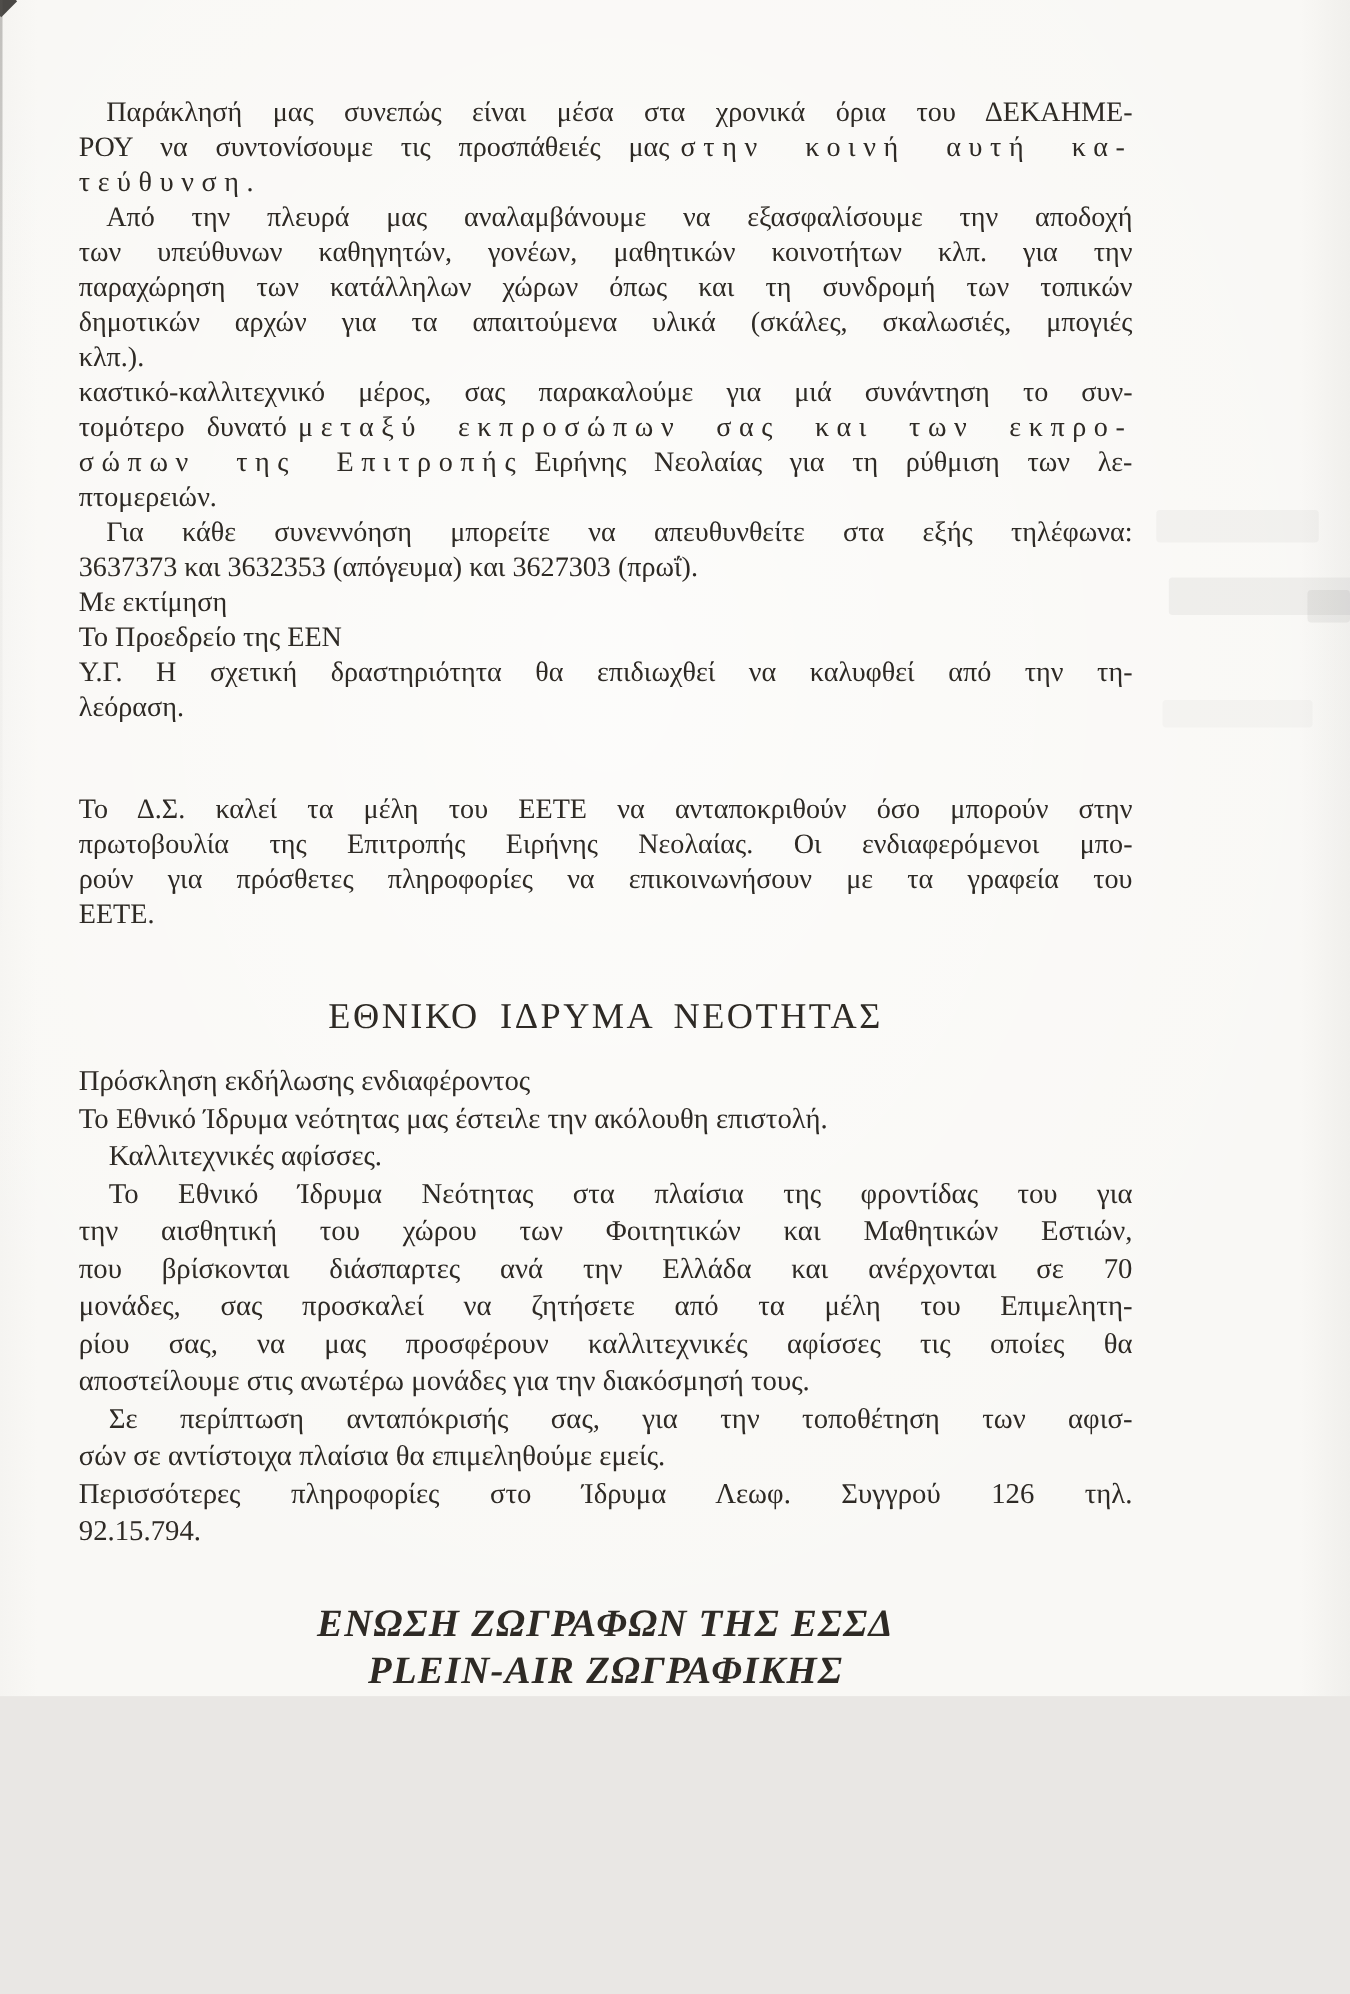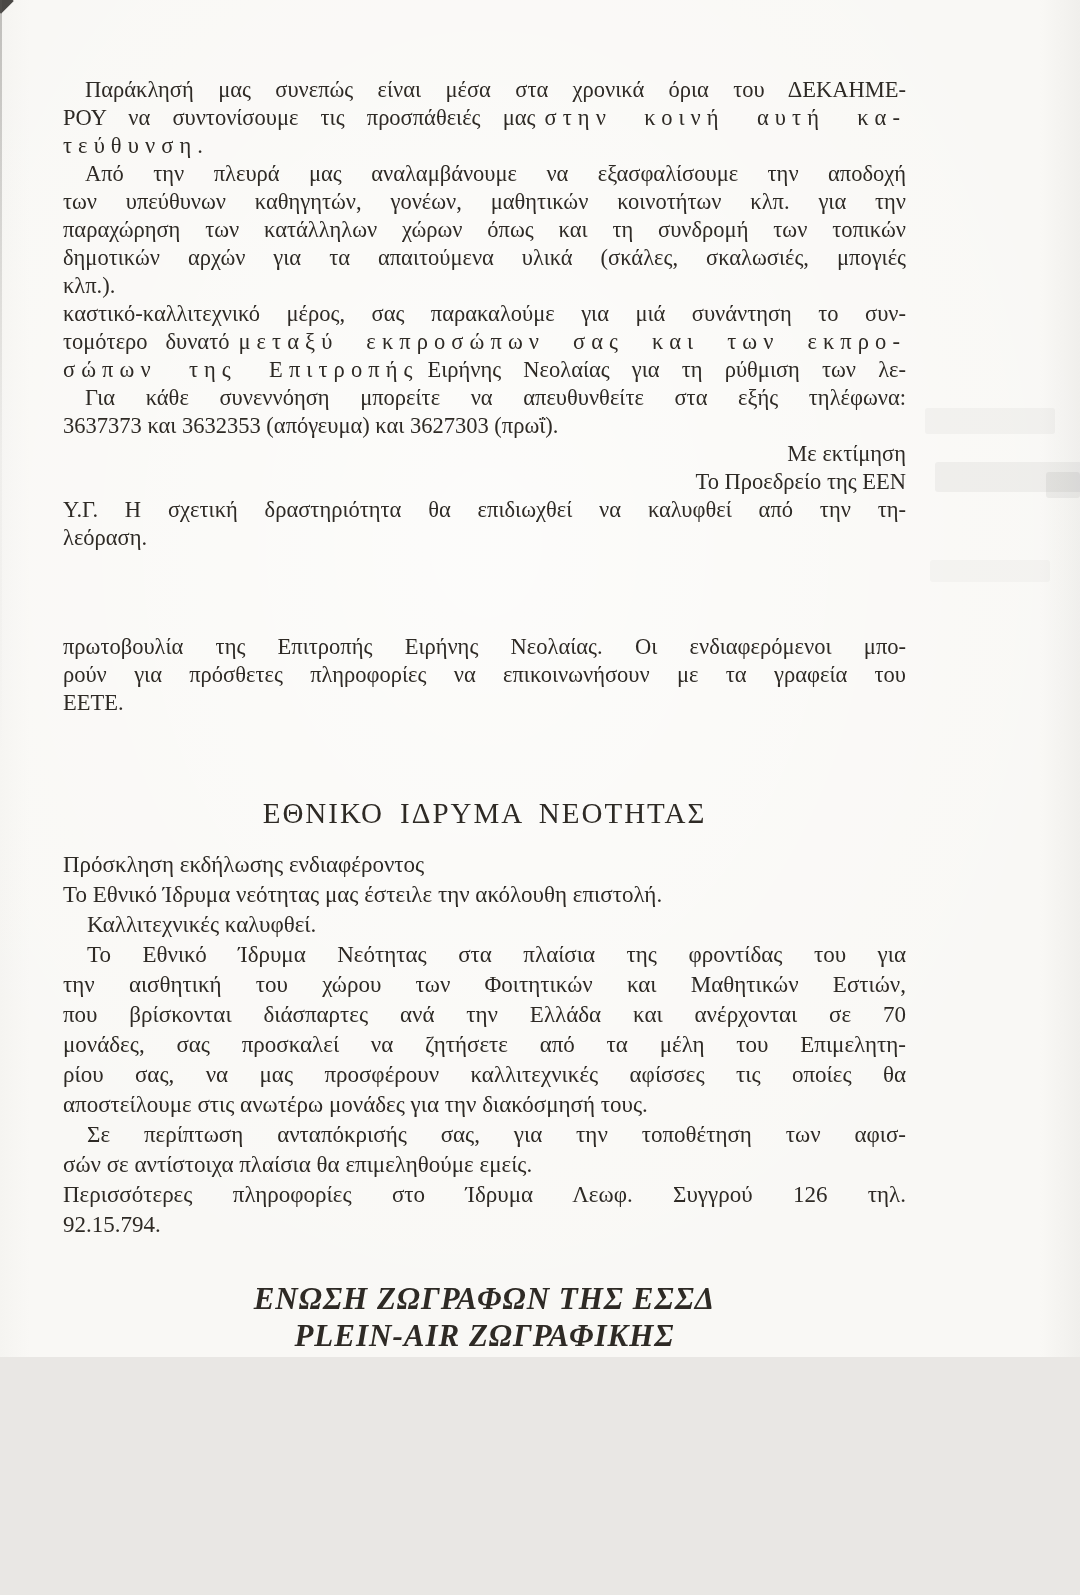--- a/index.html
+++ b/index.html
@@ -14,21 +14,21 @@
     font-family:"Liberation Serif","DejaVu Serif",serif;
     color:#2e2a25;
     overflow:hidden;
   }
   .col{position:absolute;left:63px;width:843px;}
   .ln{height:28px;line-height:28px;font-size:22.5px;overflow:visible;}
   .ln2{height:30px;line-height:30px;font-size:23px;overflow:visible;}
   .just{text-align:justify;text-align-last:justify;}
   .ind{padding-left:22px;}
   .ind2{padding-left:24px;}
-  .center{text-align:right;}
+  .center{text-align:left;}
   .trk{letter-spacing:0.27em;word-spacing:0.18em;font-family:Liberation Serif, serif;}
   .ml{margin-left:9px;}
   .blockA{top:76px;}
   .blockB{top:633px;}
   .blockC{top:796px;}
   .heading1{
     font-size:29px;line-height:34px;height:34px;
     text-align:center;letter-spacing:2px;word-spacing:7px;
   }
   .blockD{top:850px;}
@@ -83,45 +83,47 @@
 
     <div class="ln ind just">Από την πλευρά μας αναλαμβάνουμε να εξασφαλίσουμε την αποδοχή</div>
     <div class="ln just">των υπεύθυνων καθηγητών, γονέων, μαθητικών κοινοτήτων κλπ. για την</div>
     <div class="ln just">παραχώρηση των κατάλληλων χώρων όπως και τη συνδρομή των τοπικών</div>
     <div class="ln just">δημοτικών αρχών για τα απαιτούμενα υλικά (σκάλες, σκαλωσιές, μπογιές</div>
     <div class="ln">κλπ.).</div>
 
     <div class="ln just">καστικό-καλλιτεχνικό μέρος, σας παρακαλούμε για μιά συνάντηση το συν-</div>
     <div class="ln just"><span>τομότερο δυνατό</span><span class="trk ml">μεταξύ εκπροσώπων σας και των εκπρο-</span></div>
     <div class="ln just"><span class="trk">σώπων της Επιτροπής</span><span class="ml">Ειρήνης Νεολαίας για τη ρύθμιση των λε-</span></div>
+    <div class="ln">πτομερειών.</div>
 
     <div class="ln ind just">Για κάθε συνεννόηση μπορείτε να απευθυνθείτε στα εξής τηλέφωνα:</div>
     <div class="ln">3637373 και 3632353 (απόγευμα) και 3627303 (πρωΐ).</div>
 
     <div class="ln center">Με εκτίμηση</div>
     <div class="ln center">Το Προεδρείο της ΕΕΝ</div>
 
     <div class="ln just">Υ.Γ. Η σχετική δραστηριότητα θα επιδιωχθεί να καλυφθεί από την τη-</div>
     <div class="ln">λεόραση.</div>
   </div>
 
   <div class="col blockB">
+    <div class="ln just">Το Δ.Σ. καλεί τα μέλη του ΕΕΤΕ να ανταποκριθούν όσο μπορούν στην</div>
     <div class="ln just">πρωτοβουλία της Επιτροπής Ειρήνης Νεολαίας. Οι ενδιαφερόμενοι μπο-</div>
     <div class="ln just">ρούν για πρόσθετες πληροφορίες να επικοινωνήσουν με τα γραφεία του</div>
     <div class="ln">ΕΕΤΕ.</div>
   </div>
 
   <div class="col blockC">
     <div class="heading1">ΕΘΝΙΚΟ ΙΔΡΥΜΑ ΝΕΟΤΗΤΑΣ</div>
   </div>
 
   <div class="col blockD">
     <div class="ln2">Πρόσκληση εκδήλωσης ενδιαφέροντος</div>
     <div class="ln2">Το Εθνικό Ίδρυμα νεότητας μας έστειλε την ακόλουθη επιστολή.</div>
-    <div class="ln2 ind2">Καλλιτεχνικές καλυφθεί.</div>
+    <div class="ln2 ind2">Καλλιτεχνικές αφίσσες.</div>
     <div class="ln2 ind2 just">Το Εθνικό Ίδρυμα Νεότητας στα πλαίσια της φροντίδας του για</div>
     <div class="ln2 just">την αισθητική του χώρου των Φοιτητικών και Μαθητικών Εστιών,</div>
     <div class="ln2 just">που βρίσκονται διάσπαρτες ανά την Ελλάδα και ανέρχονται σε 70</div>
     <div class="ln2 just">μονάδες, σας προσκαλεί να ζητήσετε από τα μέλη του Επιμελητη-</div>
     <div class="ln2 just">ρίου σας, να μας προσφέρουν καλλιτεχνικές αφίσσες τις οποίες θα</div>
     <div class="ln2">αποστείλουμε στις ανωτέρω μονάδες για την διακόσμησή τους.</div>
     <div class="ln2 ind2 just">Σε περίπτωση ανταπόκρισής σας, για την τοποθέτηση των αφισ-</div>
     <div class="ln2">σών σε αντίστοιχα πλαίσια θα επιμεληθούμε εμείς.</div>
     <div class="ln2 just">Περισσότερες πληροφορίες στο Ίδρυμα Λεωφ. Συγγρού 126 τηλ.</div>
     <div class="ln2">92.15.794.</div>

